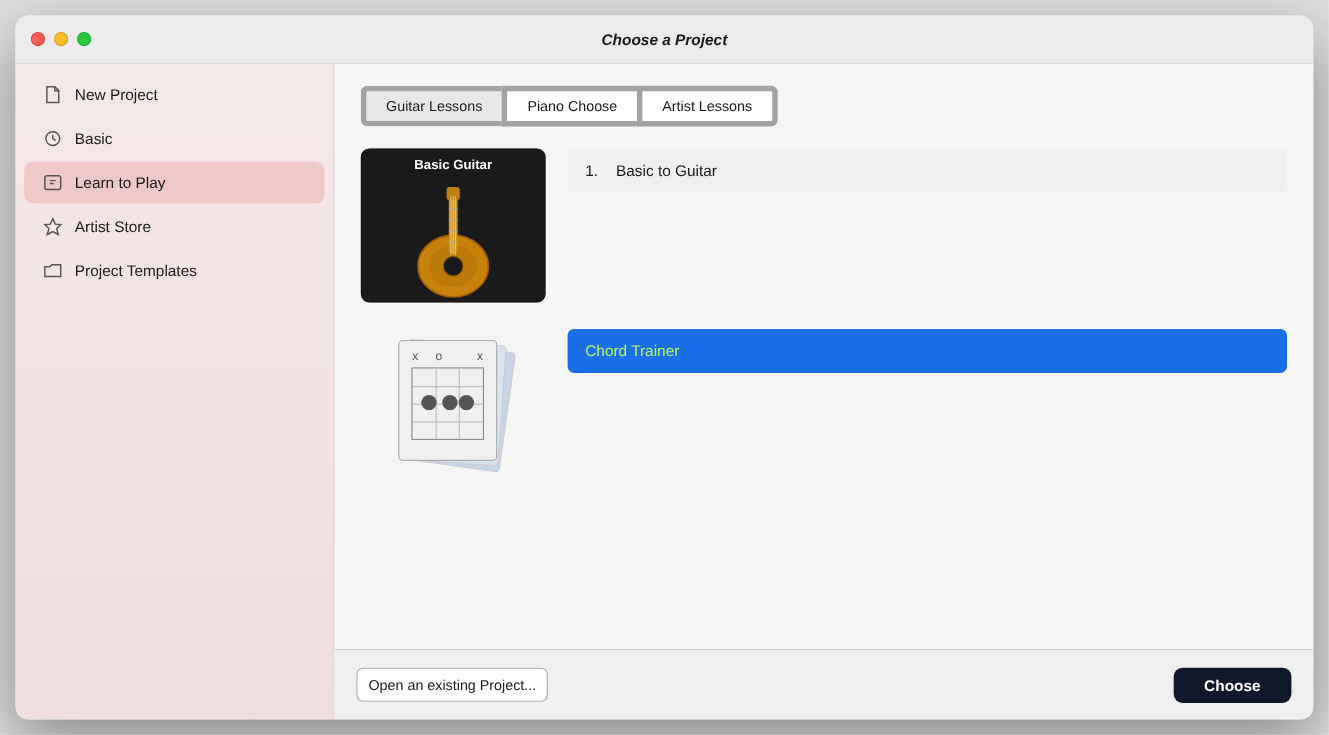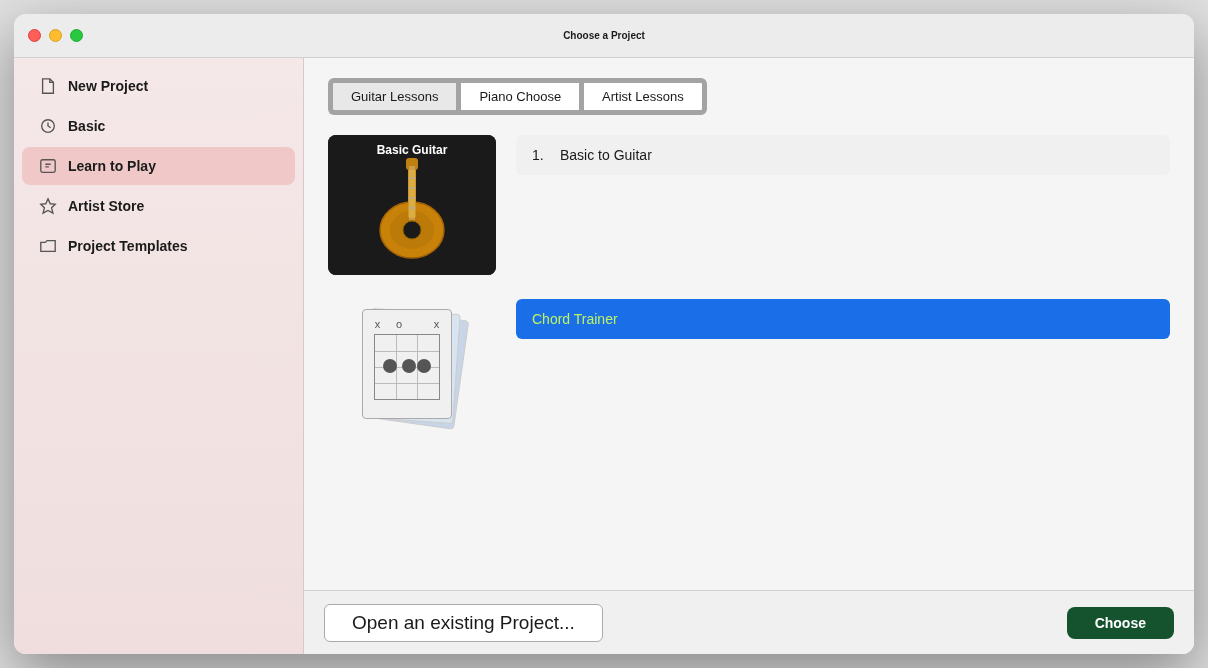--- a/index.html
+++ b/index.html
@@ -47,40 +47,40 @@
     .traffic-light {
       width: 13px;
       height: 13px;
       border-radius: 50%;
     }
     .tl-close { background: #ff5f57; border: 1px solid #e04040; }
     .tl-minimize { background: #febc2e; border: 1px solid #d9a020; }
     .tl-maximize { background: #28c840; border: 1px solid #1eab30; }
 
     .title-bar-text {
-      font-size: 10px;
+      font-size: 14px;
       font-weight: 600;
       color: #1a1a1a;
+      font-style: italic;
     }
 
     .content {
       display: flex;
       flex: 1;
       overflow: hidden;
     }
 
     
     .sidebar {
       width: 290px;
       background: linear-gradient(180deg, #f5e8e8 0%, #f0dede 100%);
       border-right: 1px solid #d8c8c8;
       padding: 8px 0;
       display: flex;
       flex-direction: column;
-      font-weight: bold;
     }
 
     .sidebar-item {
       display: flex;
       align-items: center;
       gap: 10px;
       padding: 9px 16px;
       cursor: pointer;
       border-radius: 8px;
       margin: 1px 8px;
@@ -178,21 +178,21 @@
       background: #2a2a2a;
       position: relative;
     }
 
     
     .guitar-thumb {
       width: 100%;
       height: 100%;
       background: #1a1a1a;
       display: flex;
-      align-items: center;
+      align-items: flex-end;
       justify-content: center;
       position: relative;
     }
 
     .guitar-label {
       position: absolute;
       top: 8px;
       left: 0;
       right: 0;
       text-align: center;
@@ -320,35 +320,35 @@
       height: 64px;
       border-top: 1px solid #d0d0d0;
       background: #f0f0f0;
       display: flex;
       align-items: center;
       justify-content: space-between;
       padding: 0 20px;
     }
 
     .btn-open {
-      padding: 7px 27px;
-      font-size: 19px;
+      padding: 7px 10px;
+      font-size: 13px;
       background: white;
       border: 1px solid #aaa;
       border-radius: 6px;
       cursor: pointer;
       font-family: inherit;
       color: #1a1a1a;
     }
 
     .btn-choose {
       padding: 8px 28px;
       font-size: 14px;
       font-weight: 600;
-      background: #14532d;
+      background: #0f172a;
       color: white;
       border: none;
       border-radius: 8px;
       cursor: pointer;
       font-family: inherit;
     }
   </style>
 </head>
 <body>
 

